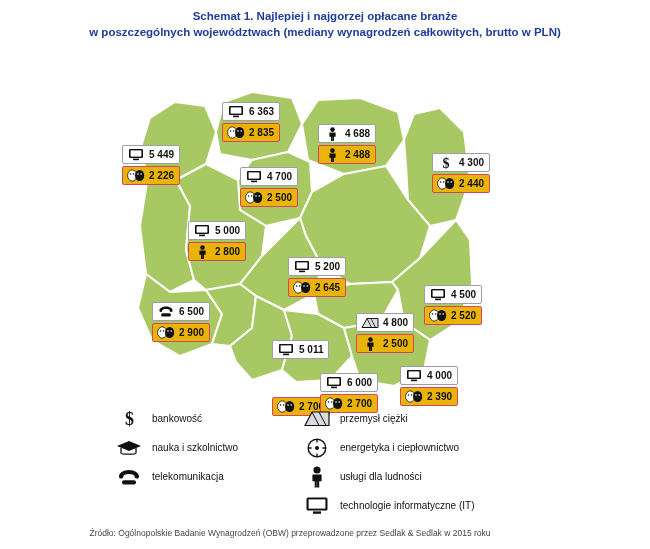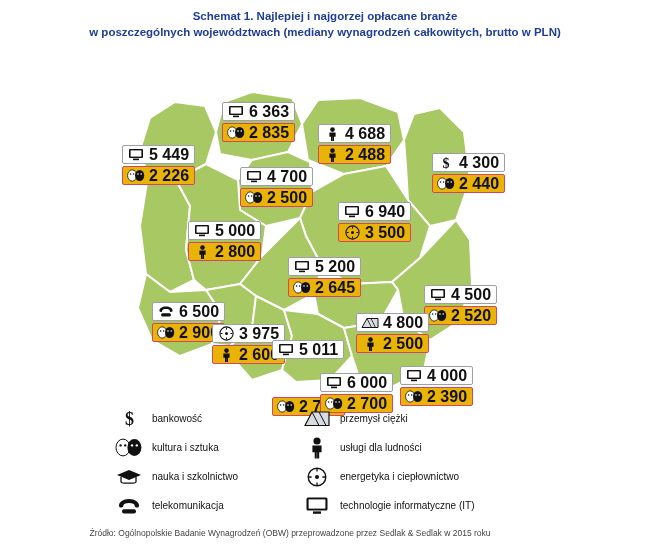--- a/index.html
+++ b/index.html
@@ -67,21 +67,21 @@
     border: 1px solid #d44564;
     border-radius: 2px;
     padding: 1px 5px 1px 2px;
     display: flex;
     align-items: center;
     height: 19px;
     box-sizing: border-box;
     margin-top: 2px;
   }
   .val {
-    font-size: 16px;
+    font-size: 10px;
     font-weight: bold;
     color: #111111;
     margin-left: 2px;
   }
   .pink-box .val { color: #111111; }
   
   #legend {
     position: absolute;
     left: 0;
     top: 404px;
@@ -302,46 +302,20 @@
               <circle cx="6.6" cy="5" r="0.8" fill="#111"></circle>
               <circle cx="11" cy="5" r="0.8" fill="#fff"></circle>
               <circle cx="14.2" cy="5" r="0.8" fill="#fff"></circle>
             </svg>
         </span>
         <span class="val">2 500</span>
       </span>
     </div>
   </div>
 
-  <div class="marker" style="left:338px; top:162px;">
-    <div class="row">
-      <span class="white-box">
-        <span class="icon-box">
-          <svg width="16" height="13" viewBox="0 0 16 13">
-              <rect x="1" y="1" width="14" height="9" rx="1" fill="#111"></rect>
-              <rect x="2.6" y="2.4" width="10.8" height="6.2" fill="#fff"></rect>
-              <rect x="5" y="10.6" width="6" height="1.6" fill="#111"></rect>
-            </svg>
-        </span>
-        <span class="val">6 940</span>
-      </span>
-    </div>
-    <div class="row">
-      <span class="pink-box">
-        <span class="icon-box">
-          <svg width="15" height="15" viewBox="0 0 15 15">
-              <circle cx="7.5" cy="7.5" r="6.6" fill="none" stroke="#111" stroke-width="1.1"></circle>
-              <circle cx="7.5" cy="7.5" r="1.5" fill="#111"></circle>
-              <path d="M7.5,1.6 v2 M7.5,11.4 v2 M1.6,7.5 h2 M11.4,7.5 h2" stroke="#111" stroke-width="1"></path>
-            </svg>
-        </span>
-        <span class="val">3 500</span>
-      </span>
-    </div>
-  </div>
 
 
   <div class="marker" style="left:188px; top:181px;">
     <div class="row">
       <span class="white-box">
         <span class="icon-box">
           <svg width="16" height="13" viewBox="0 0 16 13">
               <rect x="1" y="1" width="14" height="9" rx="1" fill="#111"></rect>
               <rect x="2.6" y="2.4" width="10.8" height="6.2" fill="#fff"></rect>
               <rect x="5" y="10.6" width="6" height="1.6" fill="#111"></rect>
@@ -445,45 +419,20 @@
               <circle cx="6.6" cy="5" r="0.8" fill="#111"></circle>
               <circle cx="11" cy="5" r="0.8" fill="#fff"></circle>
               <circle cx="14.2" cy="5" r="0.8" fill="#fff"></circle>
             </svg>
         </span>
         <span class="val">2 900</span>
       </span>
     </div>
   </div>
 
-  <div class="marker" style="left:212px; top:284px;">
-    <div class="row">
-      <span class="white-box">
-        <span class="icon-box">
-          <svg width="15" height="15" viewBox="0 0 15 15">
-              <circle cx="7.5" cy="7.5" r="6.6" fill="none" stroke="#111" stroke-width="1.1"></circle>
-              <circle cx="7.5" cy="7.5" r="1.5" fill="#111"></circle>
-              <path d="M7.5,1.6 v2 M7.5,11.4 v2 M1.6,7.5 h2 M11.4,7.5 h2" stroke="#111" stroke-width="1"></path>
-            </svg>
-        </span>
-        <span class="val">3 975</span>
-      </span>
-    </div>
-    <div class="row">
-      <span class="pink-box">
-        <span class="icon-box">
-          <svg width="11" height="14" viewBox="0 0 11 14">
-              <circle cx="5.5" cy="2.6" r="2.3" fill="#111"></circle>
-              <path d="M2.4,5.6 h6.2 v4.2 h-1.6 v4.1 h-1.4 v-4.1 h-0.2 v4.1 h-1.4 v-4.1 h-1.6 z" fill="#111"></path>
-            </svg>
-        </span>
-        <span class="val">2 600</span>
-      </span>
-    </div>
-  </div>
 
   <div class="marker" style="left:272px; top:300px;gap:36px;">
     <div class="row">
       <span class="white-box">
         <span class="icon-box">
           <svg width="16" height="13" viewBox="0 0 16 13">
               <rect x="1" y="1" width="14" height="9" rx="1" fill="#111"></rect>
               <rect x="2.6" y="2.4" width="10.8" height="6.2" fill="#fff"></rect>
               <rect x="5" y="10.6" width="6" height="1.6" fill="#111"></rect>
             </svg>
@@ -599,33 +548,20 @@
     <div class="legend-item">
       <span class="legend-icon">
         <svg width="13" height="20" viewBox="0 0 13 20">
             <text x="6.5" y="16" font-family="Liberation Serif, serif" font-size="18" font-weight="bold" text-anchor="middle" fill="#111">$</text>
           </svg>
       </span>
       <span class="legend-label">bankowość</span>
     </div>
     <div class="legend-item">
       <span class="legend-icon">
-        <svg width="28" height="19" viewBox="0 0 28 19">
-            <ellipse cx="8" cy="9.5" rx="7" ry="8.4" fill="#fff" stroke="#111" stroke-width="1"></ellipse>
-            <ellipse cx="19.4" cy="9.5" rx="7" ry="8.4" fill="#111"></ellipse>
-            <circle cx="5.6" cy="7.4" r="1.2" fill="#111"></circle>
-            <circle cx="10.2" cy="7.4" r="1.2" fill="#111"></circle>
-            <circle cx="17" cy="7.4" r="1.2" fill="#fff"></circle>
-            <circle cx="21.8" cy="7.4" r="1.2" fill="#fff"></circle>
-          </svg>
-      </span>
-      <span class="legend-label">kultura i sztuka</span>
-    </div>
-    <div class="legend-item">
-      <span class="legend-icon">
         <svg width="26" height="18" viewBox="0 0 26 18">
             <path d="M13,2 L25,7 L13,12 L1,7 Z" fill="#111"></path>
             <path d="M5,9 L5,14 C5,15.6 20,15.6 20,14 L20,9" fill="none" stroke="#111" stroke-width="1.3"></path>
           </svg>
       </span>
       <span class="legend-label">nauka i szkolnictwo</span>
     </div>
     <div class="legend-item">
       <span class="legend-icon">
         <svg width="24" height="18" viewBox="0 0 24 18">
@@ -642,36 +578,36 @@
       <span class="legend-icon">
         <svg width="28" height="19" viewBox="0 0 28 19">
             <path d="M2,16.5 L9,3 L26,3 L26,16.5 Z" fill="#d8dce0" stroke="#111" stroke-width="1.2"></path>
             <path d="M9,3 L16,16.5 M16,3 L23,16.5" stroke="#111" stroke-width="1"></path>
           </svg>
       </span>
       <span class="legend-label">przemysł ciężki</span>
     </div>
     <div class="legend-item">
       <span class="legend-icon">
-        <svg width="16" height="22" viewBox="0 0 16 22">
-            <circle cx="8" cy="4" r="3.6" fill="#111"></circle>
-            <path d="M3.4,8.6 h9.2 v6.6 h-2.4 v6.4 h-2.1 v-6.4 h-0.3 v6.4 h-2.1 v-6.4 h-2.3 z" fill="#111"></path>
-          </svg>
-      </span>
-      <span class="legend-label">usługi dla ludności</span>
-    </div>
-    <div class="legend-item">
-      <span class="legend-icon">
         <svg width="20" height="20" viewBox="0 0 20 20">
             <circle cx="10" cy="10" r="8.8" fill="none" stroke="#111" stroke-width="1.4"></circle>
             <circle cx="10" cy="10" r="2" fill="#111"></circle>
             <path d="M10,2 v2.6 M10,15.4 v2.6 M2,10 h2.6 M15.4,10 h2.6" stroke="#111" stroke-width="1.3"></path>
           </svg>
       </span>
       <span class="legend-label">energetyka i ciepłownictwo</span>
+    </div>
+    <div class="legend-item">
+      <span class="legend-icon">
+        <svg width="16" height="22" viewBox="0 0 16 22">
+            <circle cx="8" cy="4" r="3.6" fill="#111"></circle>
+            <path d="M3.4,8.6 h9.2 v6.6 h-2.4 v6.4 h-2.1 v-6.4 h-0.3 v6.4 h-2.1 v-6.4 h-2.3 z" fill="#111"></path>
+          </svg>
+      </span>
+      <span class="legend-label">usługi dla ludności</span>
     </div>
     <div class="legend-item">
       <span class="legend-icon">
         <svg width="24" height="19" viewBox="0 0 24 19">
             <rect x="1.5" y="1.5" width="21" height="13" rx="1.5" fill="#111"></rect>
             <rect x="3.6" y="3.4" width="16.8" height="9.2" fill="#fff"></rect>
             <rect x="8" y="15.4" width="8" height="2.4" fill="#111"></rect>
           </svg>
       </span>
       <span class="legend-label">technologie informatyczne (IT)</span>

